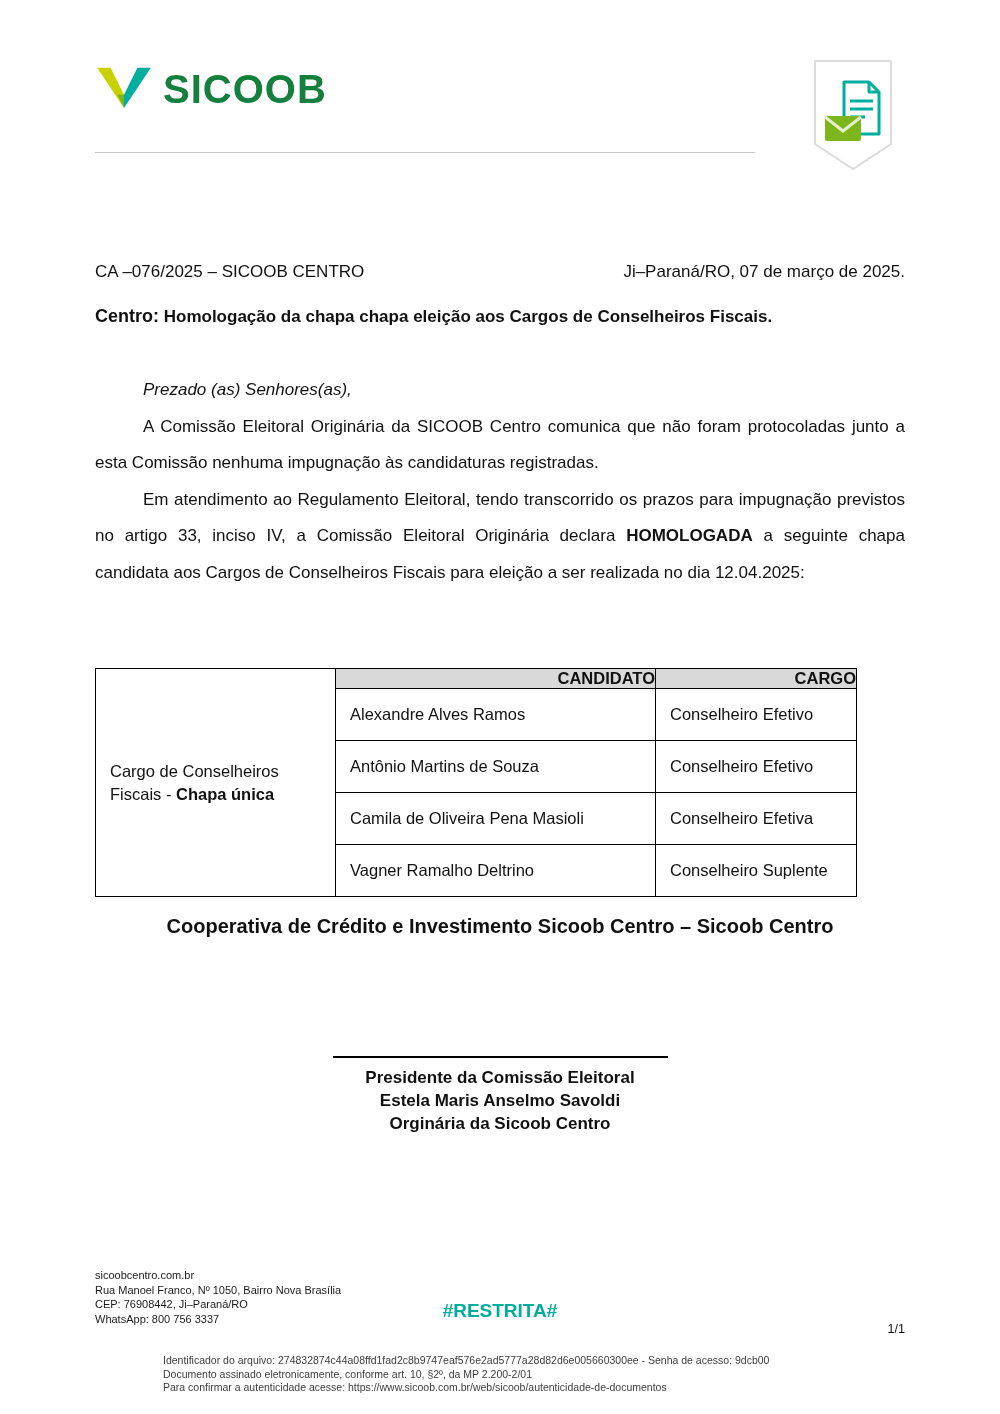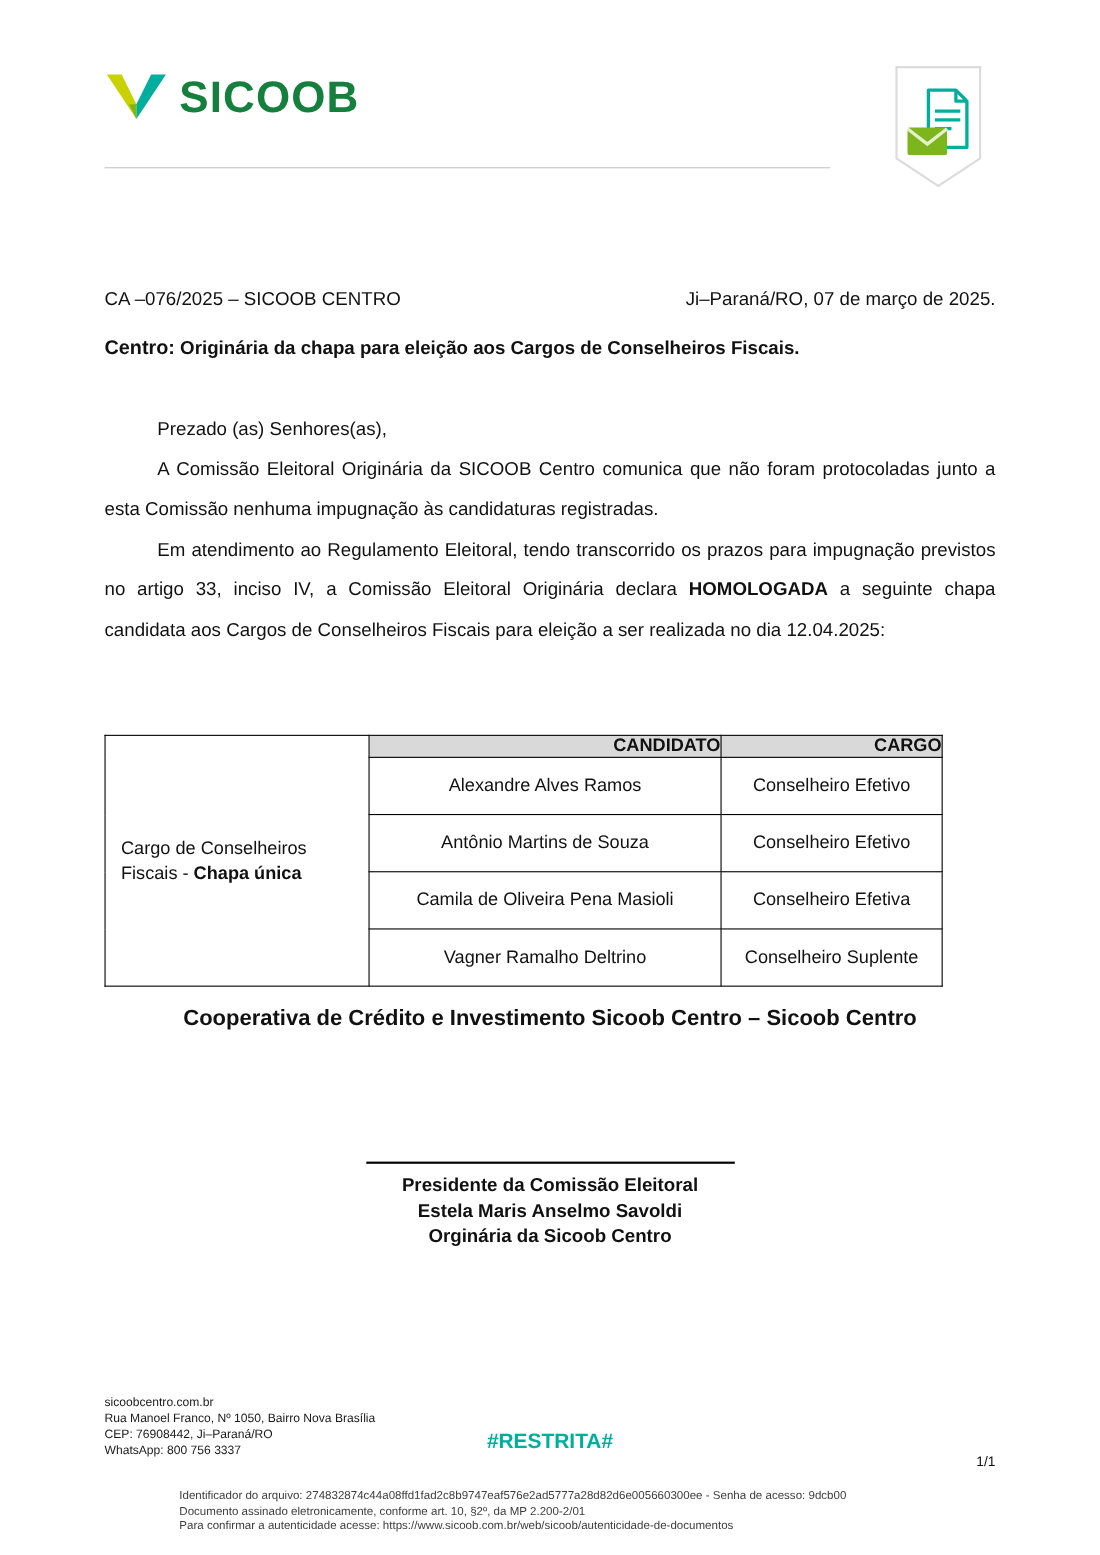--- a/index.html
+++ b/index.html
@@ -20,31 +20,31 @@
   .ref-row { position:absolute; left:95px; top:262px; width:810px; display:flex;
     justify-content:space-between; font-size:17px; }
 
   
   .subject { position:absolute; left:95px; top:306px; width:810px; font-size:17px; font-weight:700; }
   .subject .lbl { font-size:18px; }
 
   
   .body-text { position:absolute; left:95px; top:372px; width:810px; }
   .body-text p { font-size:17px; line-height:36.5px; text-align:justify; text-indent:48px; }
-  .body-text p.salutation { text-align:left; }
+  .body-text p.salutation { text-align:left;font-style:italic; }
 
   
   table.chapa { position:absolute; left:95px; top:668px; border-collapse:collapse; }
   table.chapa td, table.chapa th { border:1px solid #000; font-size:16.5px; }
   table.chapa th { background:#D9D9D9; font-weight:700; text-align:right; height:19px; }
   .col-group { width:240px; }
   .col-cand  { width:320px; }
   .col-cargo { width:201px; }
   td.group-cell { padding:10px 14px; line-height:23px; vertical-align:middle; }
-  td.cell { padding:16px 14px; height:33px; text-align:center; vertical-align:middle; }
+  td.cell { padding:16px 14px; height:33px; text-align:left; vertical-align:middle; }
 
   
   .org-line { position:absolute; left:95px; top:915px; width:810px; text-align:center;
     font-weight:700; font-size:20px; }
 
   
   .signature { position:absolute; left:95px; top:1056px; width:810px; text-align:center; }
   .sig-line { width:335px; margin:0 auto 8px auto; border-top:2px solid #000; height:0; }
   .signature .sig-text { font-weight:700; font-size:17px; line-height:23px; }
 
@@ -88,21 +88,21 @@
     </svg>
   </div>
 
   <div class="ref-row">
     <span>CA –076/2025 – SICOOB CENTRO</span>
     <span>Ji–Paraná/RO, 07 de março de 2025.</span>
   </div>
 
   <div class="subject">
     <span class="lbl">Centro:</span>
-    <span>Originária da chapa para eleição aos Cargos de Conselheiros Fiscais.</span>
+    <span>Homologação da chapa chapa eleição aos Cargos de Conselheiros Fiscais.</span>
   </div>
 
   <div class="body-text">
     <p class="salutation">Prezado (as) Senhores(as),</p>
     <p>A Comissão Eleitoral Originária da SICOOB Centro comunica que não foram protocoladas junto a esta Comissão nenhuma impugnação às candidaturas registradas.</p>
     <p>
       <span>Em atendimento ao Regulamento Eleitoral, tendo transcorrido os prazos para impugnação previstos no artigo 33, inciso IV, a Comissão Eleitoral Originária declara</span>
       <strong>HOMOLOGADA</strong>
       <span>a seguinte chapa candidata aos Cargos de Conselheiros Fiscais para eleição a ser realizada no dia 12.04.2025:</span>
     </p>

